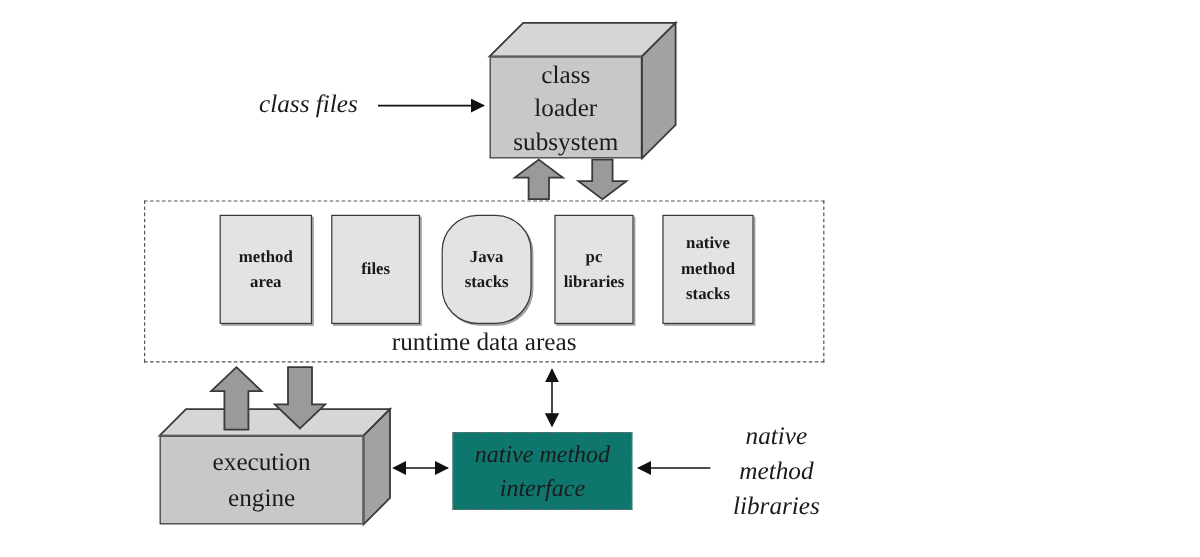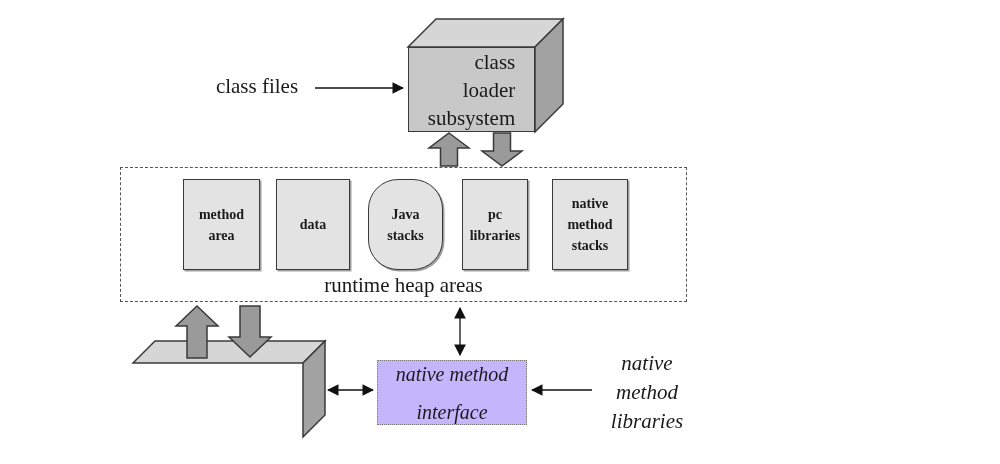--- a/index.html
+++ b/index.html
@@ -16,21 +16,21 @@
   .abs{position:absolute;}
   svg.layer{position:absolute; left:0; top:0; width:1000px; height:464px; pointer-events:none;}
   .face{stroke:var(--outline); stroke-width:1.5;}
   .face.top{fill:var(--face-top);}
   .face.right{fill:var(--face-right);}
   .blockarrow{fill:var(--block-arrow-fill); stroke:var(--outline); stroke-width:1.5;}
   .thin{stroke:#111; stroke-width:1.3; fill:none;}
   #ah path{fill:#111;}
   .front-face{
     background:var(--face-front); border:1.5px solid var(--outline);
-    display:flex; align-items:center; justify-content:center; text-align:right;
+    display:flex; align-items:center; justify-content:center; text-align:center;
     white-space:pre-line; box-sizing:border-box;
   }
   .front-face.loader{left:408px; top:47px; width:127px; height:85px; font-size:21px; line-height:28px;}
   .front-face.engine{left:133px; top:363px; width:170px; height:74px; font-size:21px; line-height:30px;}
   .dashed-box{
     left:120px; top:167px; width:567px; height:135px; box-sizing:border-box;
     border:1.5px dashed var(--dashed-border); background:transparent;
   }
   .rt-box{
     top:179px; height:91px; box-sizing:border-box;
@@ -42,27 +42,27 @@
   .rt-box.b1{left:183px; width:77px;}
   .rt-box.b2{left:276px; width:74px;}
   .rt-box.b3{left:368px; width:75px;border-radius:30px;}
   .rt-box.b4{left:462px; width:66px;}
   .rt-box.b5{left:552px; width:76px;}
   .rda-label{
     left:120px; top:273px; width:567px; text-align:center; font-size:21px;
   }
   .nmi-box{
     left:377px; top:360px; width:150px; height:65px; box-sizing:border-box;
-    background:#c4b5fd; border:1px dotted #777;
+    background:#0f766e; border:1px dotted #777;
     display:flex; align-items:center; justify-content:center; text-align:center;
-    font-style:italic; font-size:20px; line-height:38px; white-space:pre-line;
+    font-style:italic; font-size:20px; line-height:28px; white-space:pre-line;
   }
   .class-files{
     left:198px; top:74px; width:118px; text-align:center;
-    font-size:21px;
+    font-style:italic; font-size:21px;
   }
   .nml-label{
     left:597px; top:349px; width:100px; text-align:center;
     font-style:italic; font-size:21px; line-height:29px; white-space:pre-line;
   }
 </style>
 </head>
 <body>
 
 <div class="canvas">
@@ -83,35 +83,37 @@
     <line class="thin" x1="315" y1="88" x2="403" y2="88" marker-end="url(#ah)"></line>
     <line class="thin" x1="460" y1="308" x2="460" y2="355" marker-start="url(#ah)" marker-end="url(#ah)"></line>
     <line class="thin" x1="328" y1="390" x2="373" y2="390" marker-start="url(#ah)" marker-end="url(#ah)"></line>
     <line class="thin" x1="592" y1="390" x2="532" y2="390" marker-end="url(#ah)"></line>
   </svg>
 
   <div class="abs dashed-box"></div>
 
   <div class="abs rt-box b1">method
 area</div>
-  <div class="abs rt-box b2">data</div>
+  <div class="abs rt-box b2">files</div>
   <div class="abs rt-box b3">Java
 stacks</div>
   <div class="abs rt-box b4">pc
 libraries</div>
   <div class="abs rt-box b5">native
 method
 stacks</div>
 
-  <div class="abs rda-label">runtime heap areas</div>
+  <div class="abs rda-label">runtime data areas</div>
 
   <div class="abs front-face loader">class
 loader
 subsystem</div>
 
+  <div class="abs front-face engine">execution
+engine</div>
 
   <div class="abs nmi-box">native method
 interface</div>
 
   <div class="abs class-files">class files</div>
   <div class="abs nml-label">native
 method
 libraries</div>
 
   <svg class="layer">

